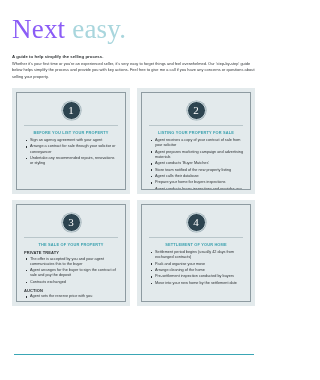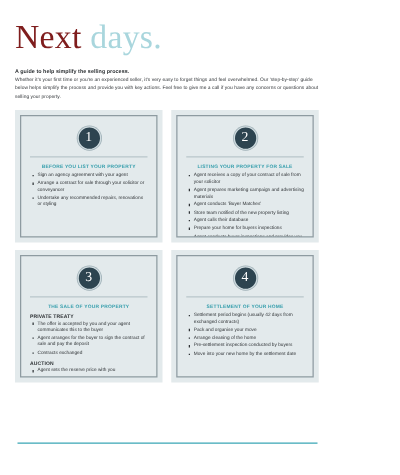--- a/index.html
+++ b/index.html
@@ -24,21 +24,21 @@
   .title {
     margin: 0;
     padding-top: 14px;
     font-family: "Liberation Serif", serif;
     font-size: 27px;
     font-weight: 400;
     line-height: 30px;
     letter-spacing: 0.2px;
     white-space: nowrap;
   }
-  .title .t-dark { color: #7f1d1d; }
+  .title .t-dark { color: #8b5cf6; }
   .title .t-light { color: #a9d6dd; }
 
   
   .intro {
     margin-top: 9px;
     color: #2f3336;
     font-size: 3.9px;
     line-height: 6.4px;
     letter-spacing: 0.04px;
   }
@@ -153,21 +153,21 @@
     background: #3aa6b5;
   }
 </style>
 </head>
 <body>
 
 <div class="page">
 
   <h1 class="title">
     <span class="t-dark">Next</span>
-    <span class="t-light">days.</span>
+    <span class="t-light">easy.</span>
   </h1>
 
   <div class="intro">
     <span class="intro-lead">A guide to help simplify the selling process.</span>
     <span class="intro-body">Whether it's your first time or you're an experienced seller, it's very easy to forget things and feel overwhelmed. Our 'step-by-step' guide below helps simplify the process and provide you with key actions.  Feel free to give me a call if you have any concerns or questions about selling your property.</span>
   </div>
 
   <div class="grid">
 
     <div class="card">

